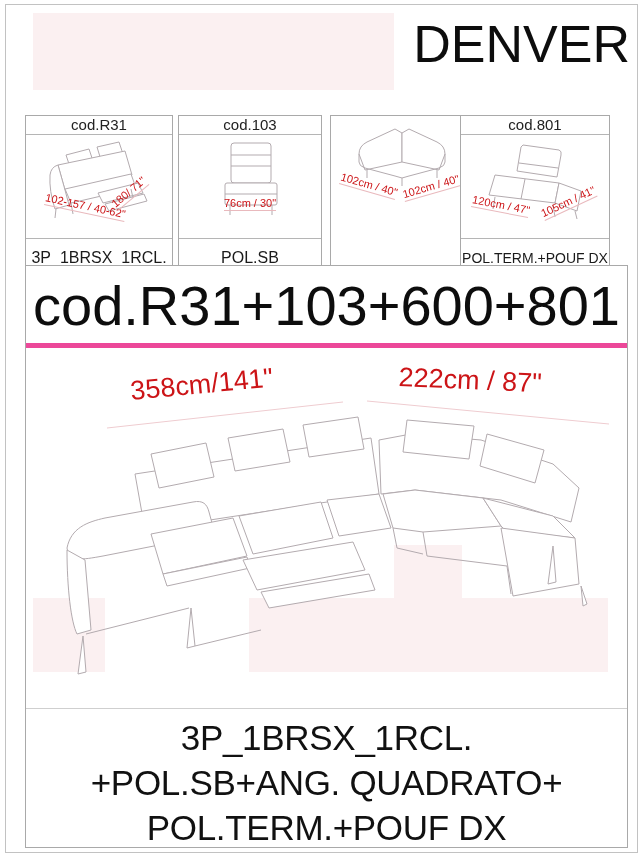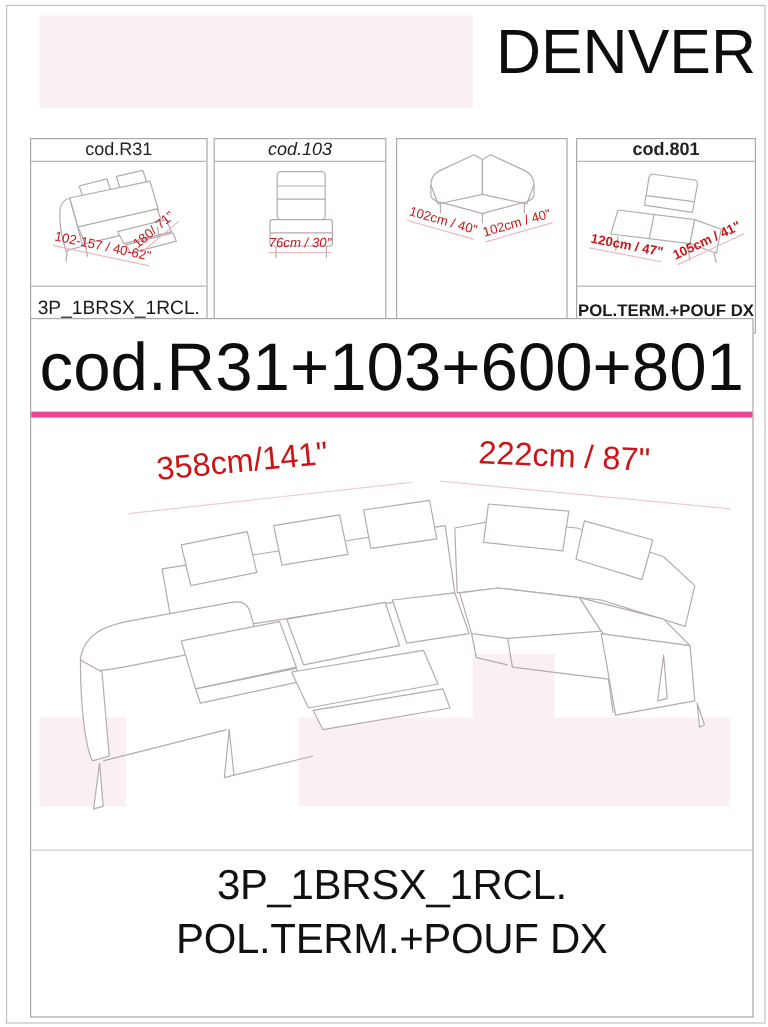--- a/index.html
+++ b/index.html
@@ -7,23 +7,23 @@
         font-family:"Liberation Sans",sans-serif;color:#111;}
   .frame{position:absolute;left:5px;top:4px;right:2px;bottom:3px;border:1px solid #c2c2c2;}
   .wm{position:absolute;background:#fbf0f1;}
   .wm-top{left:33px;top:13px;width:361px;height:77px;}
   .brand{position:absolute;right:10px;top:16px;font-size:52px;line-height:56px;color:#0d0d0d;
          letter-spacing:0px;white-space:nowrap;}
 
   
   .module{position:absolute;top:115px;height:163px;border:1px solid #a9a9a9;background:#fff;box-sizing:border-box;}
   .m1{left:25px;width:148px;}
-  .m2{left:178px;width:144px;font-style:italic;}
+  .m2{left:178px;width:144px;}
   .m3{left:330px;width:143px;}
-  .m4{left:480px;width:150px;font-weight:bold;}
+  .m4{left:460px;width:150px;}
   .module-code{height:18px;line-height:18px;text-align:center;font-size:15px;color:#222;
                border-bottom:1px solid #b5b5b5;}
   .module-figure{position:relative;height:89px;overflow:hidden;}
   .module-figure svg{position:absolute;left:0;top:0;}
   .module-label{position:absolute;left:0;right:0;bottom:0;height:38px;line-height:38px;text-align:center;
                 font-size:16px;color:#1a1a1a;border-top:1px solid #b5b5b5;white-space:nowrap;}
   .m4 .module-label{font-size:14px;}
   .dim{position:absolute;color:#cc1417;font-size:11px;white-space:nowrap;transform-origin:left bottom;
        border-bottom:1px solid #e9b9bd;padding-bottom:1px;line-height:12px;}
   .m1 .dim-a{left:18px;top:56px;transform:rotate(12deg);}
@@ -90,20 +90,21 @@
         <g fill="#ffffff" stroke="#b3abaf" stroke-width="1" stroke-linejoin="round">
           <rect x="52" y="8" width="40" height="40" rx="3"></rect>
           <path d="M52,20 H92 M52,31 H92" fill="none"></path>
           <rect x="46" y="48" width="52" height="22" rx="2"></rect>
           <path d="M46,59 H98" fill="none"></path>
           <path d="M51,70 V80 M93,70 V80" fill="none"></path>
         </g>
       </svg>
       <div class="dim dim-a"><span>76cm / 30"</span></div>
     </div>
+    <div class="module-label">POL.SB</div>
   </div>
 
   <div class="module m3">
     <div class="module-figure">
       <svg width="143" height="89" viewBox="0 0 143 89">
         <g fill="#ffffff" stroke="#b3abaf" stroke-width="1" stroke-linejoin="round">
           <path d="M28,38 Q28,30 36,26 L64,13 L71,17 L71,46 L34,54 Z"></path>
           <path d="M114,38 Q114,30 106,26 L78,13 L71,17 L71,46 L108,54 Z"></path>
           <path d="M28,38 L28,46 Q28,50 34,52 L64,60 L71,62 L78,60 L108,52 Q114,50 114,46 L114,38" fill="none"></path>
           <path d="M36,54 L36,62 M71,62 L71,70 M106,54 L106,62" fill="none"></path>
@@ -181,16 +182,17 @@
           <path d="M550,190 L552,210 L556,208 Z"></path>
         </g>
       </svg>
 
       <div class="dim-main dim-width">358cm/141"</div>
       <div class="dim-main dim-depth">222cm / 87"</div>
     </div>
 
     <div class="panel-desc">
       <div>3P_1BRSX_1RCL.</div>
+      <div>+POL.SB+ANG. QUADRATO+</div>
       <div>POL.TERM.+POUF DX</div>
     </div>
   </div>
 </div>
 
 </body></html>

